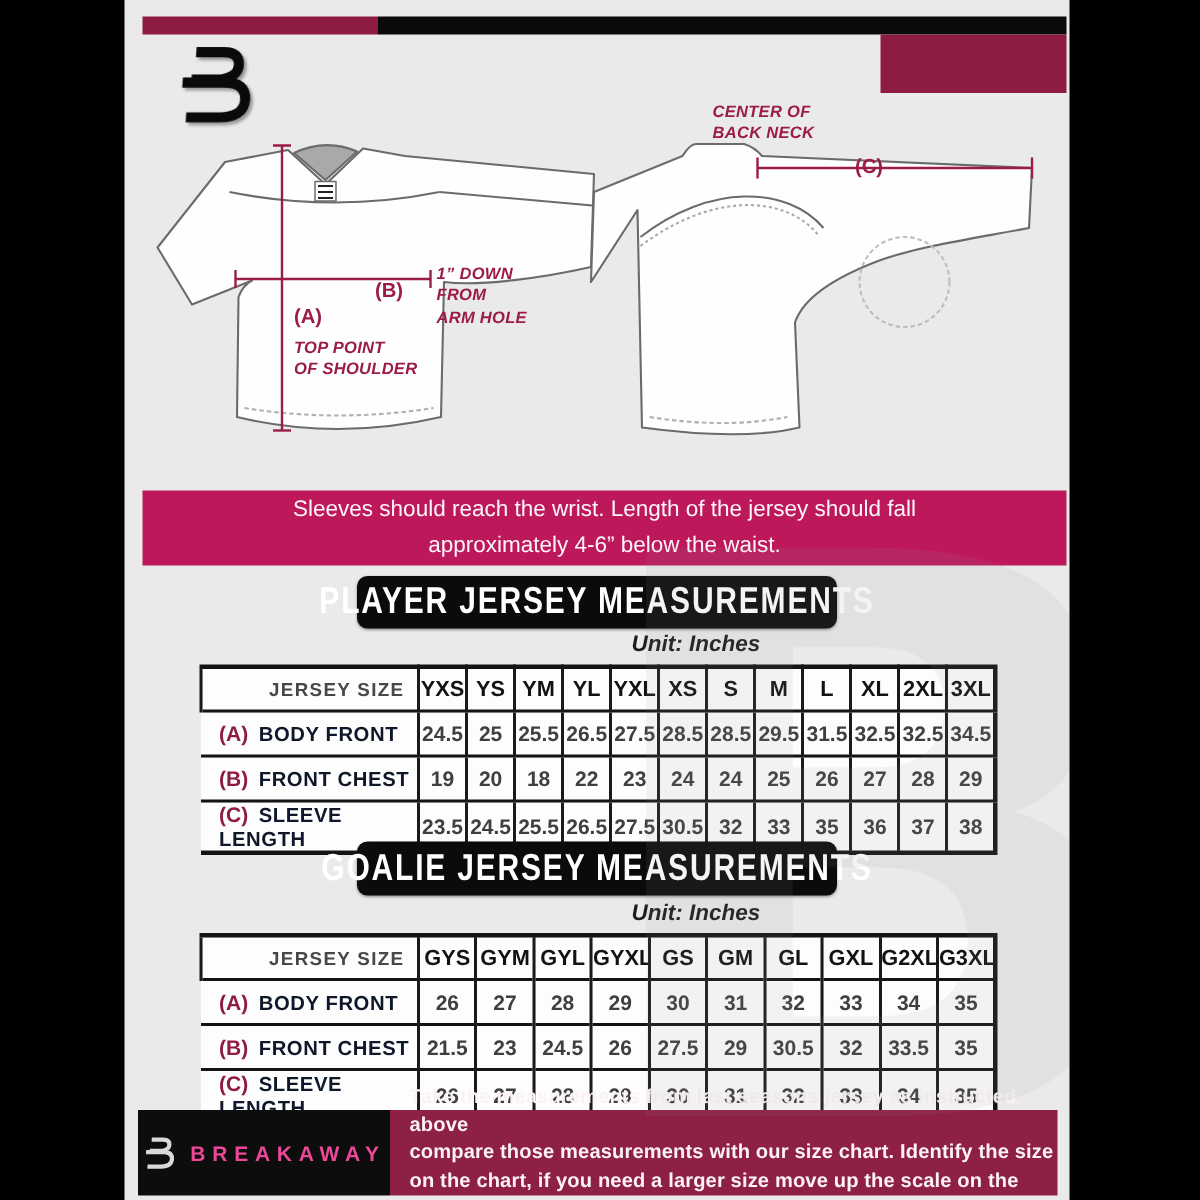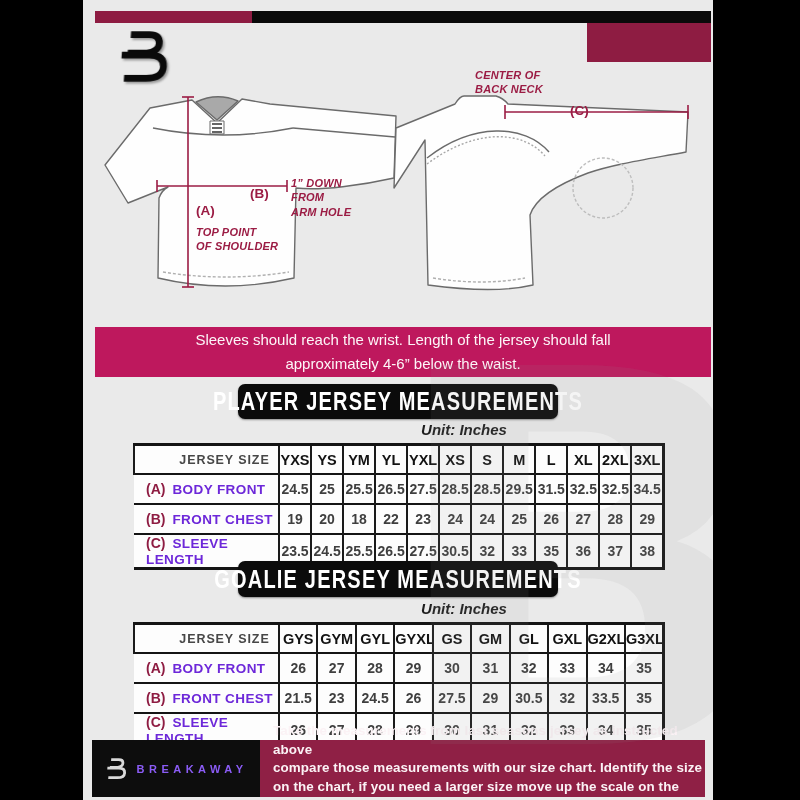--- a/index.html
+++ b/index.html
@@ -50,26 +50,26 @@
   .size-table th,.size-table td{padding:0;text-align:center;background:#fdfdfd;
                    border-left:2px solid #1a1a1a;overflow:hidden;}
   .size-table thead tr{border-top:3px solid #141414;border-bottom:2px solid #141414;}
   .size-table tbody tr{border-bottom:2px solid #141414;}
   .size-table thead th{height:27px;font-size:14.5px;font-weight:800;color:#121212;}
   .size-table tbody td{height:28px;font-size:14px;font-weight:600;color:#3f3f3f;}
   .size-table th.label-head{font-size:12.5px;font-weight:700;color:#474747;letter-spacing:0.9px;padding-left:36px;}
   .size-table td.row-label{text-align:left;padding-left:12px;border-left:none;}
   .size-table th:last-child,.size-table td:last-child{border-right:3px solid #141414;}
   .row-key{color:#8e1c42;font-weight:800;font-size:14px;margin-right:7px;}
-  .row-name{color:#6d28d9;font-weight:700;font-size:13.5px;letter-spacing:0.4px;}
+  .row-name{color:#0f172a;font-weight:700;font-size:13.5px;letter-spacing:0.4px;}
 
   
   .footer-black{left:9px;top:740px;width:168px;height:57px;background:#0d0d0d;display:flex;
                 align-items:center;justify-content:center;gap:8px;}
-  .footer-brand{color:#8b5cf6;font-size:11px;font-weight:700;letter-spacing:4.5px;}
+  .footer-brand{color:#ec4899;font-size:14px;font-weight:700;letter-spacing:4.5px;}
   .footer-maroon{left:177px;top:740px;width:445px;height:57px;background:#8f2045;display:flex;
                  align-items:center;}
   .footer-maroon span{color:#fbf2f5;font-size:13.4px;line-height:1.38;font-weight:600;
                       white-space:pre-line;padding-left:13px;letter-spacing:0.1px;}
 
   
   .watermark{left:300px;top:330px;width:400px;height:470px;font-size:520px;font-weight:800;
              color:rgba(150,150,150,0.10);line-height:0.9;pointer-events:none;z-index:5;
              font-family:"DejaVu Sans",sans-serif;}
 </style>

